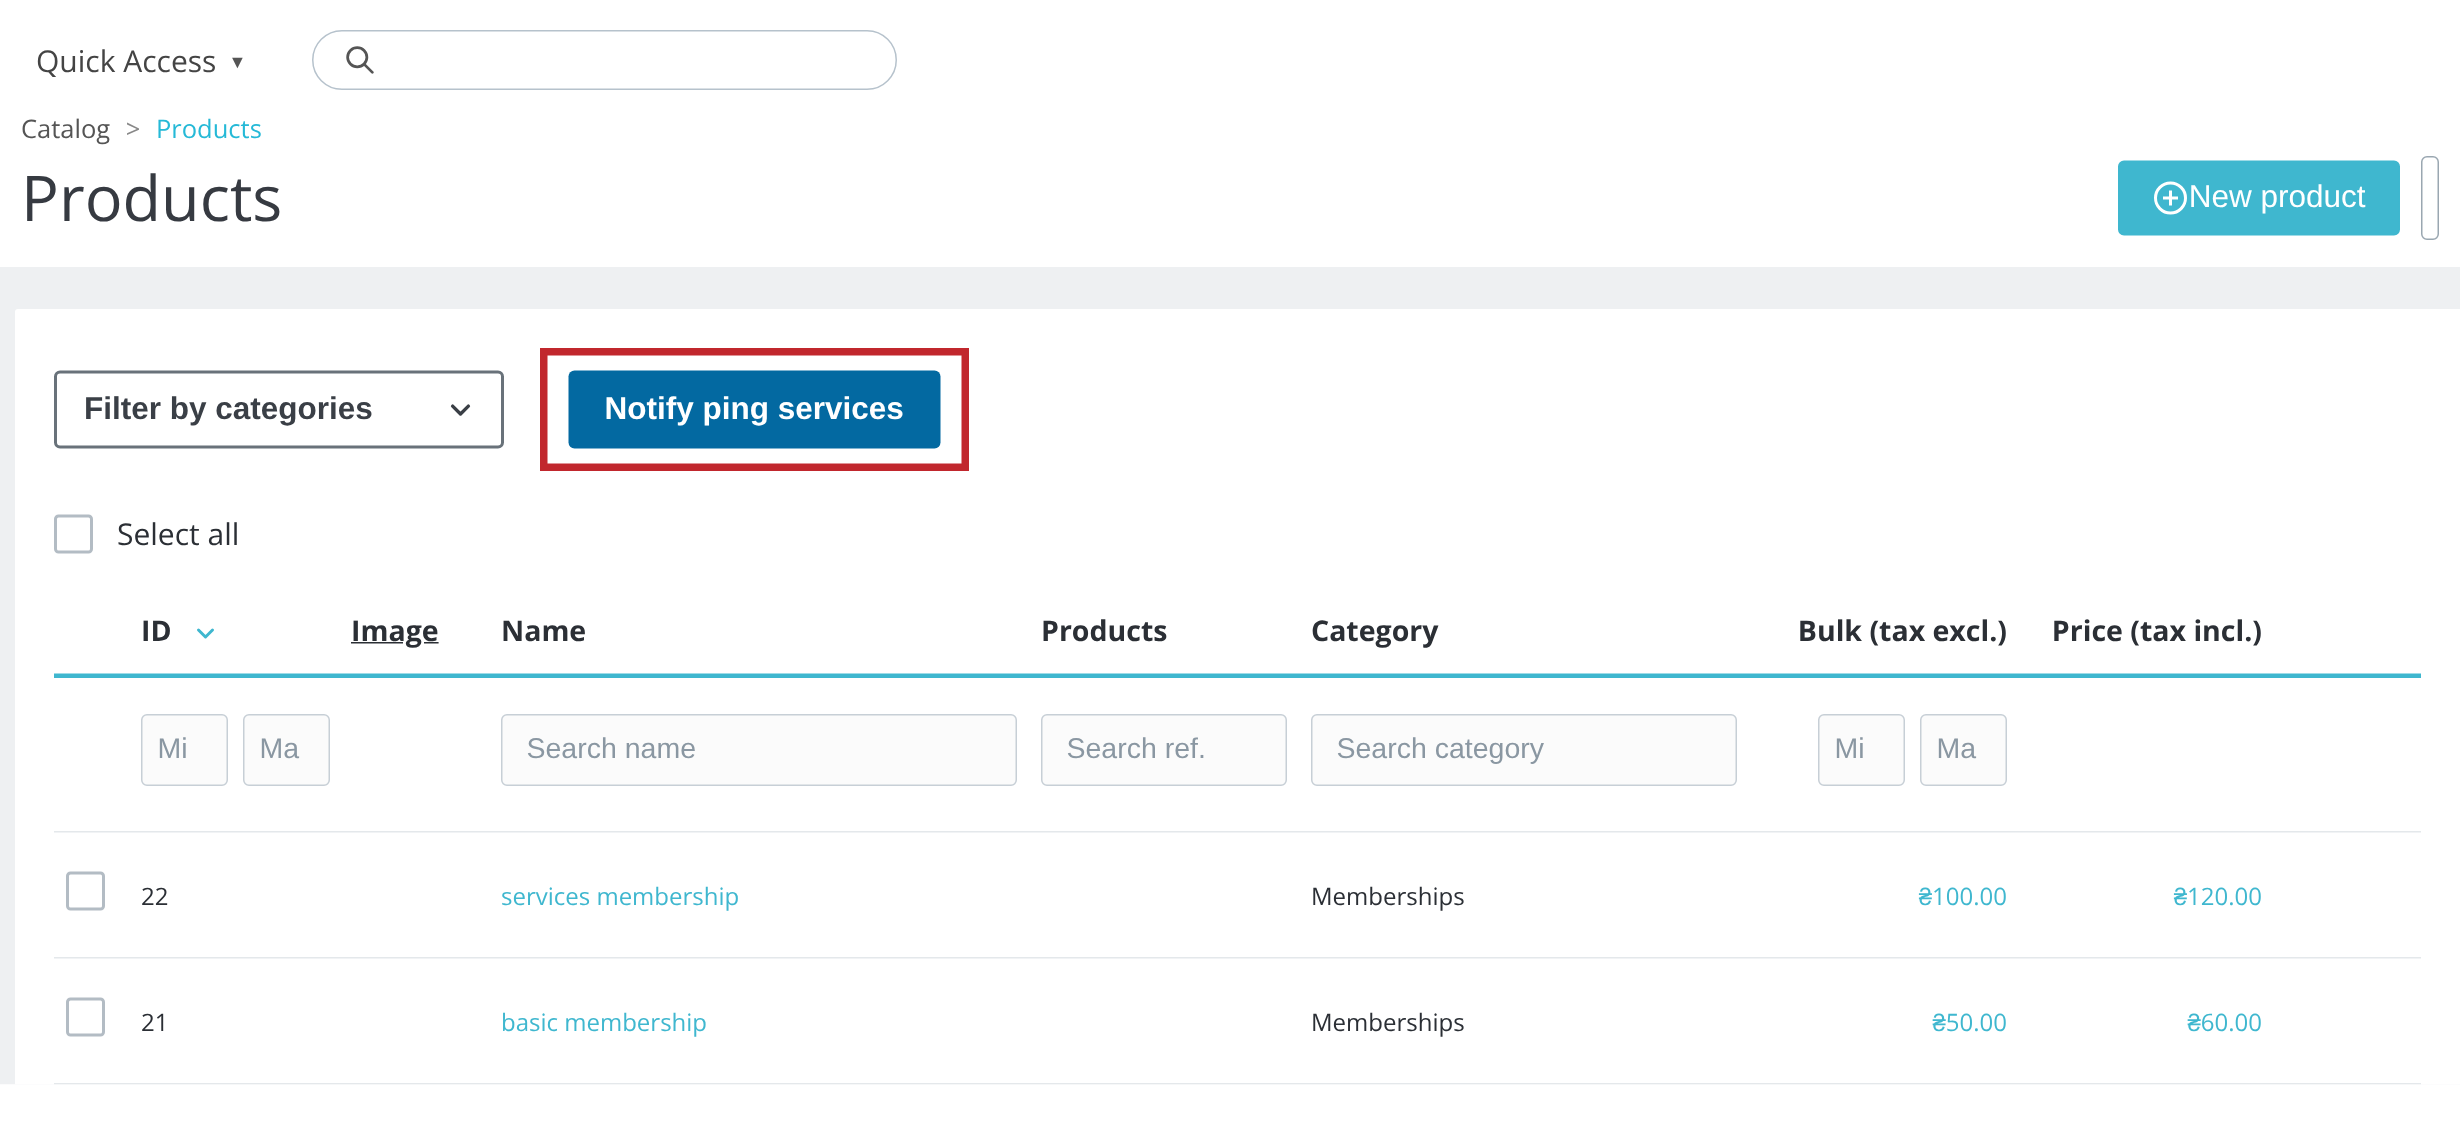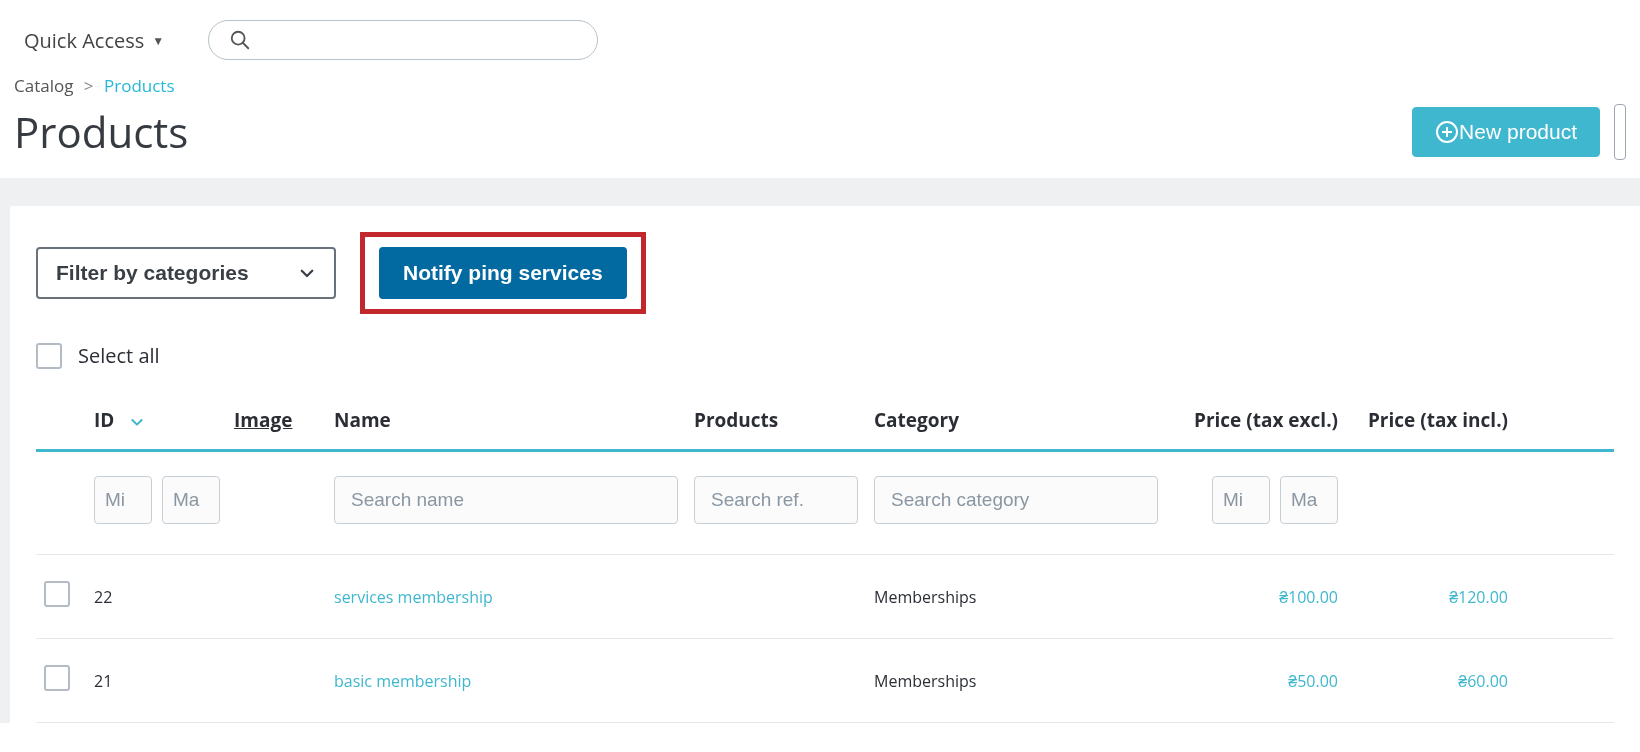--- a/index.html
+++ b/index.html
@@ -296,21 +296,21 @@
             <span class="sort-ico">
               <svg width="16" height="16" viewBox="0 0 24 24">
                   <polyline points="5 9 12 16 19 9" fill="none" stroke="#3fb7cf" stroke-width="3" stroke-linecap="round" stroke-linejoin="round"></polyline>
                 </svg>
             </span>
           </th>
           <th class="col-img"><span>Image</span></th>
           <th class="col-name"><span>Name</span></th>
           <th class="col-ref"><span>Products</span></th>
           <th class="col-cat"><span>Category</span></th>
-          <th class="col-pex right"><span>Price (tax excl.)</span></th>
+          <th class="col-pex right"><span>Bulk (tax excl.)</span></th>
           <th class="col-pin right"><span>Price (tax incl.)</span></th>
           <th class="col-tail"></th>
         </tr>
       </thead>
       <tbody>
         <tr class="filter-row">
           <td class="col-chk"></td>
           <td class="col-id">
             <div class="id-filter-wrap">
               <input class="f-in f-small" placeholder="Mi" style="">

